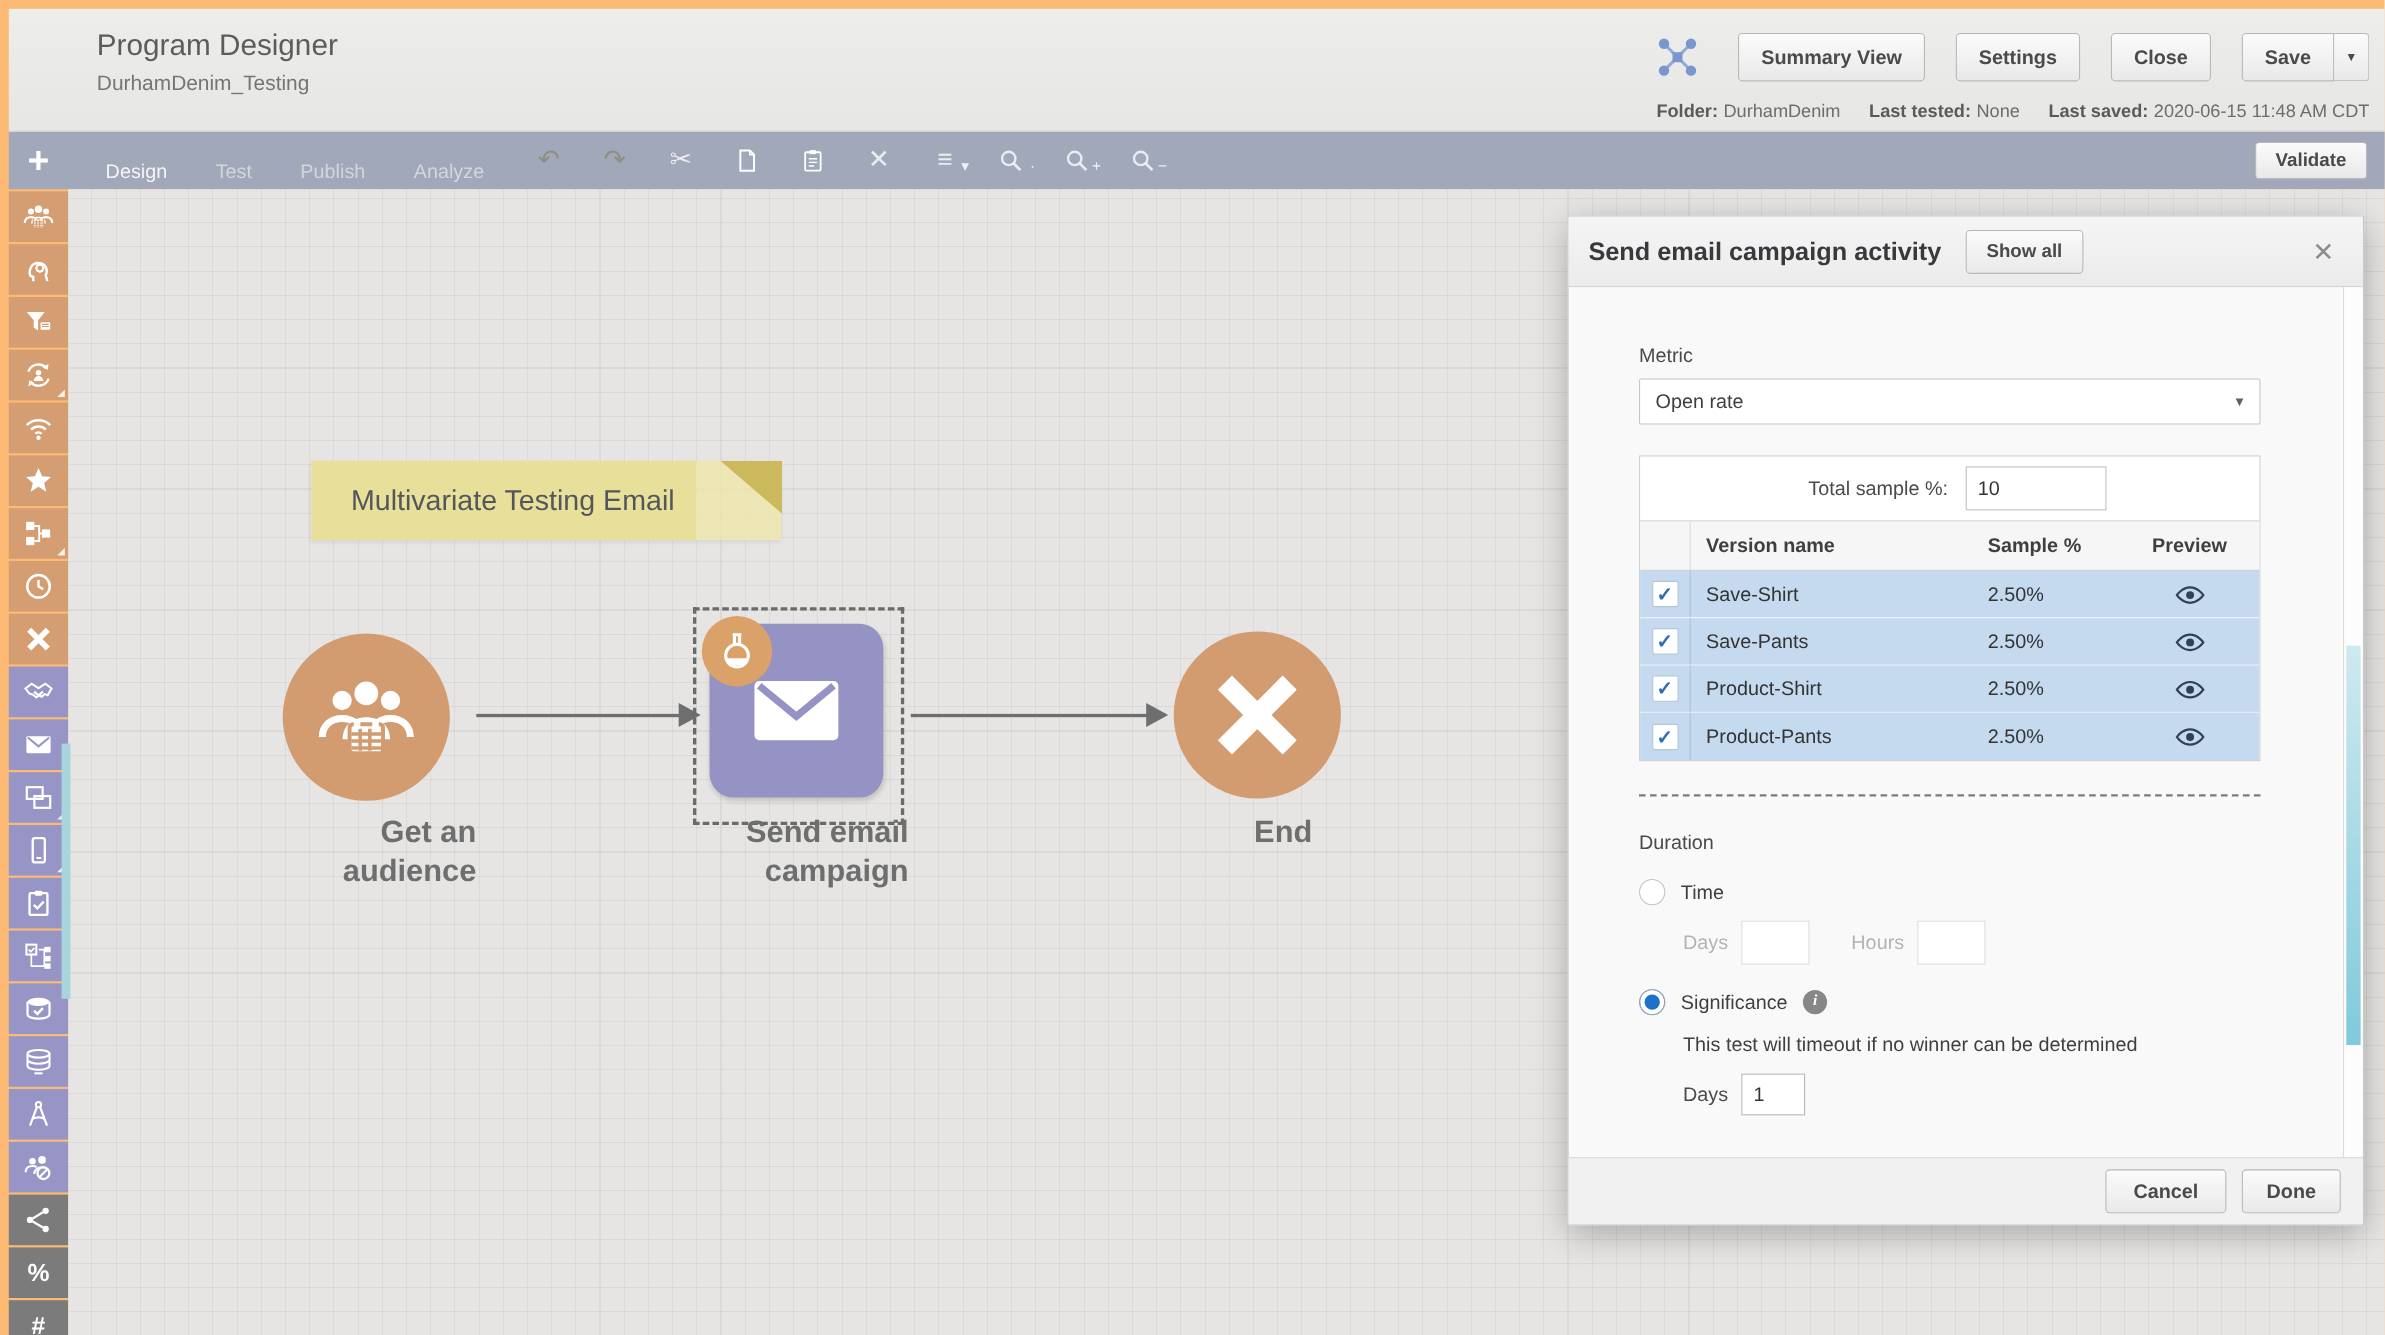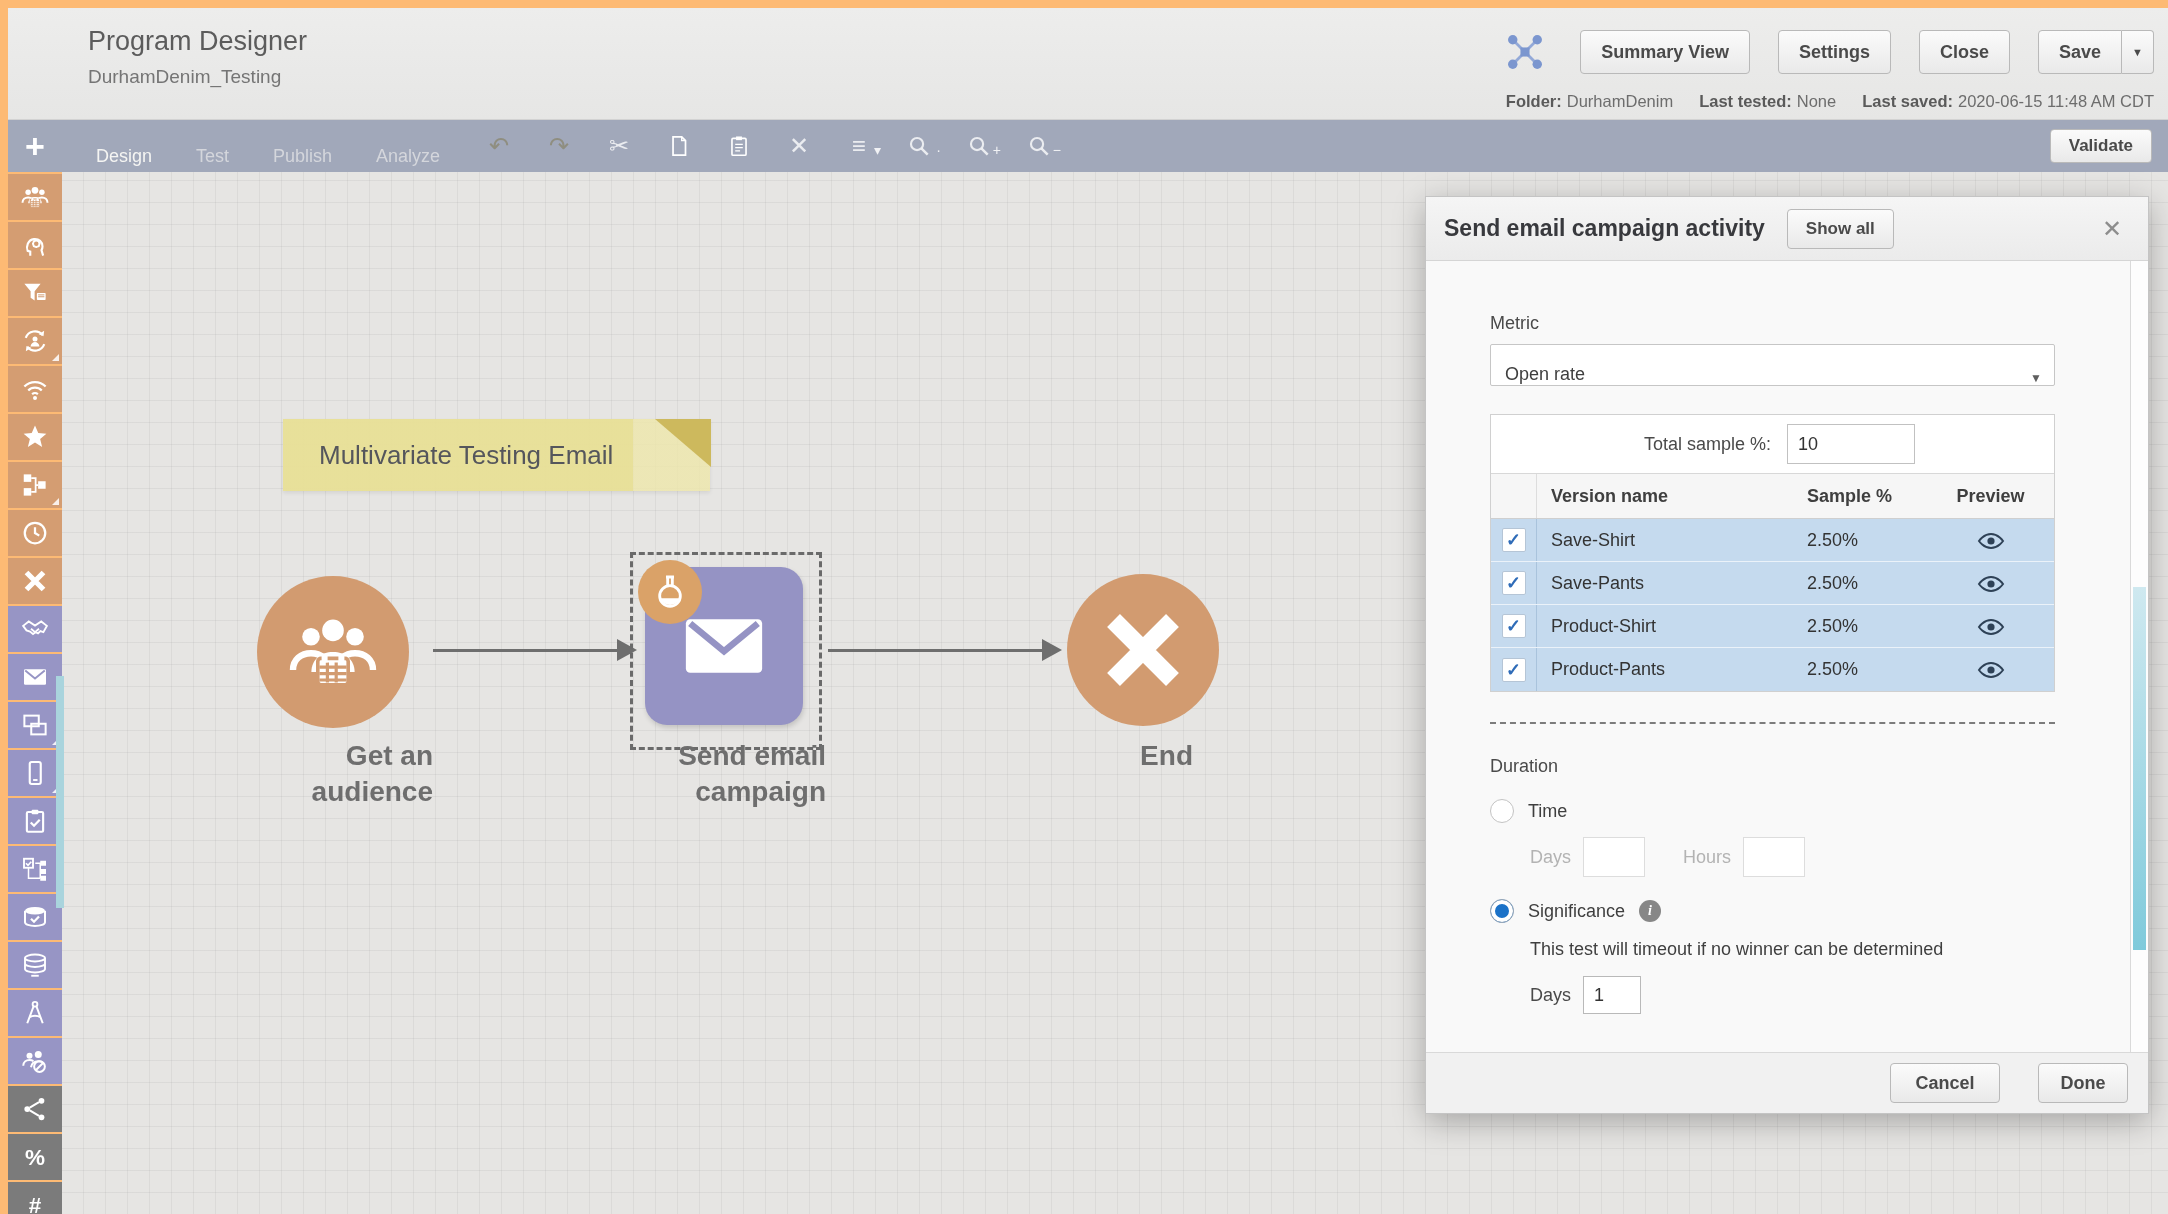--- a/index.html
+++ b/index.html
@@ -82,21 +82,21 @@
     border-bottom:1px solid #d5d5d5; display:flex; align-items:center; padding-left:18px; }
   .dlg-title { font-size:23px; font-weight:bold; color:#38393d; }
   .show-all-btn { margin-left:22px; height:40px; padding:0 18px; font-size:17px; }
   .dlg-close { position:absolute; right:20px; top:16px; width:32px; height:32px; font-size:24px; color:#8d8d8d;
     display:flex; align-items:center; justify-content:center; cursor:pointer; }
   .dlg-body { position:absolute; left:0; top:64px; right:18px; bottom:61px; padding:52px 0 0 64px; overflow:hidden; }
   .dlg-scroll { position:absolute; right:0; top:64px; bottom:61px; width:18px; background:#fdfdfd; border-left:1px solid #dadada; }
   .dlg-thumb { position:absolute; left:2px; right:2px; top:326px; height:363px; background:linear-gradient(#cfe9f0,#7fcadb); cursor:pointer; }
   .field-label { font-size:18px; color:#4a4a4a; margin-bottom:10px; }
   .select { width:565px; height:42px; background:#fff; border:1px solid #c6c6c6; border-radius:2px;
-    display:flex; align-items:flex-end; padding:0 14px; font-size:18px; color:#3f3f3f; cursor:pointer; position:relative; }
+    display:flex; align-items:center; padding:0 14px; font-size:18px; color:#3f3f3f; cursor:pointer; position:relative; }
   .select .sel-caret { position:absolute; right:12px; font-size:12px; color:#5f5f5f; }
   .sample-table { width:565px; margin-top:28px; border:1px solid #d0d0d0; background:#fff; }
   .sample-row { height:58px; display:flex; align-items:center; }
   .sample-label { width:280px; text-align:right; font-size:18px; color:#4a4a4a; }
   .input { background:#fff; border:1px solid #c1c1c1; font-size:18px; color:#333; padding:0 10px; }
   .sample-input { width:128px; height:40px; margin-left:16px; }
   .tbl-header { height:46px; display:flex; align-items:center; background:#f6f6f6;
     border-top:1px solid #d8d8d8; border-bottom:1px solid #cfcfcf; font-size:18px; font-weight:bold; color:#3f3f3f; }
   .col-check { width:46px; align-self:stretch; display:flex; align-items:center; justify-content:center; border-right:1px solid #ddd; }
   .col-name { width:270px; padding-left:14px; }
@@ -579,17 +579,17 @@
         <input class="input" value="1" style="">
       </div>
     </div>
 
     <div class="dlg-scroll">
       <div class="dlg-thumb"></div>
     </div>
 
     <div class="dlg-footer">
       <div class="btn" style="min-width:110px;">Cancel</div>
-      <div class="btn" style="min-width:90px;margin-left:24px;">Done</div>
+      <div class="btn" style="min-width:90px;">Done</div>
     </div>
   </div>
 
 </div>
 
 </body></html>

